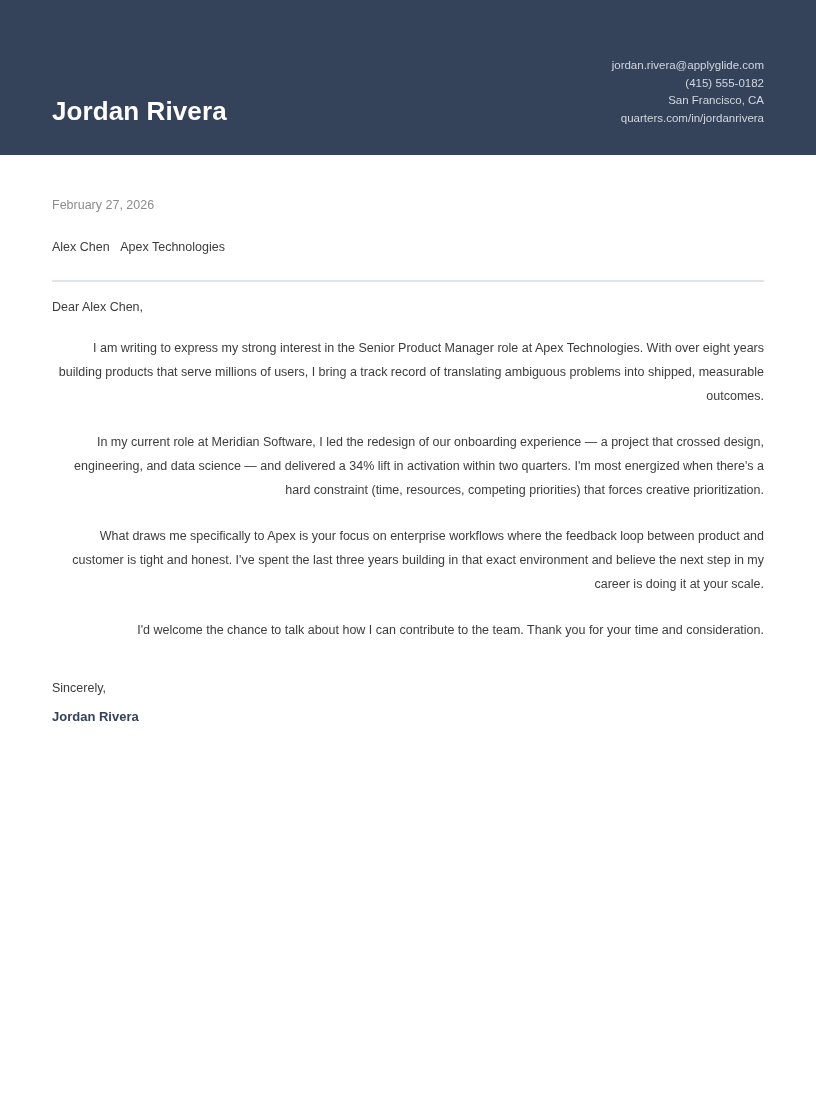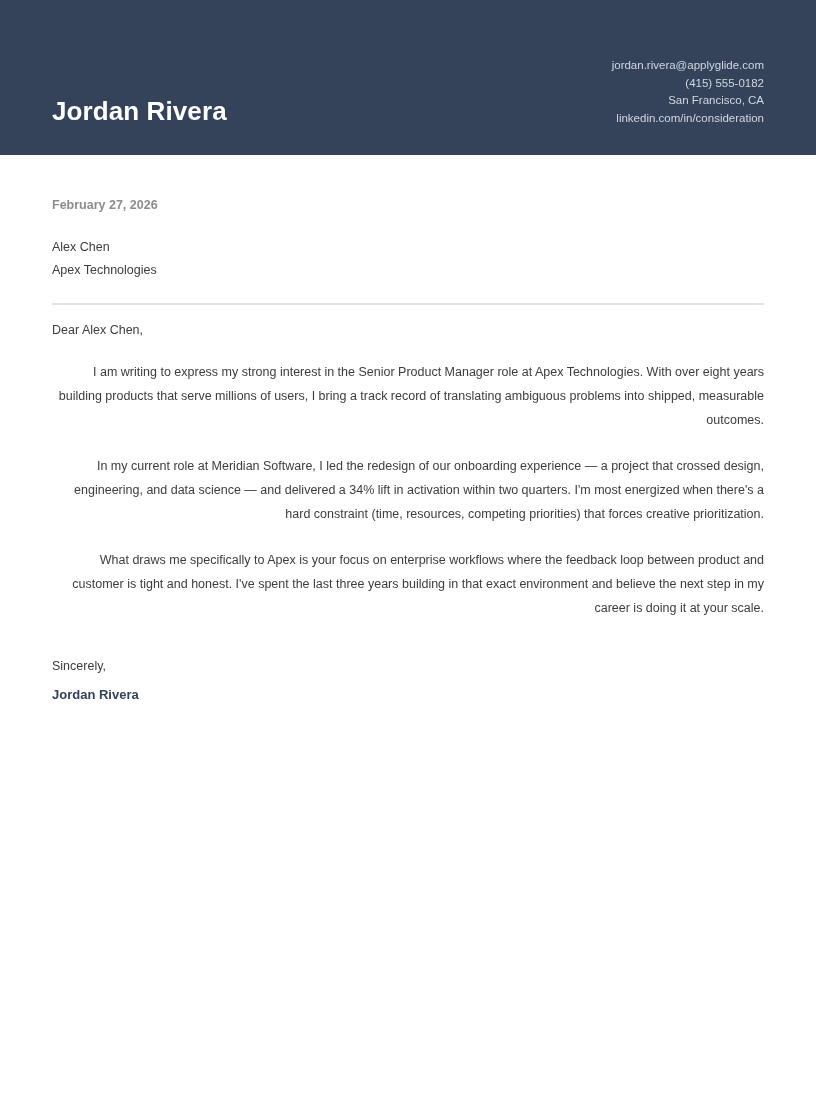--- a/index.html
+++ b/index.html
@@ -66,27 +66,25 @@
   .letter-body {
     box-sizing: border-box;
     padding: 0 52px;
   }
 
   .letter-date {
     font-size: 12.5px;
     color: #8c8c8c;
     margin-top: 44px;
     line-height: 1;
-    font-weight: bold;
   }
 
   .recipient-block {
     margin-top: 29px;
     display: flex;
-    flex-direction: column;
     gap: 10.5px;
   }
 
   .recipient-line {
     font-size: 12.5px;
     color: #3c3c3c;
     line-height: 1.05;
   }
 
   .letter-divider {
@@ -131,39 +129,40 @@
 
 <div class="page">
 
   <div class="letter-header">
     <h1 class="header-name">Jordan Rivera</h1>
 
     <div class="contact-block">
       <div class="contact-line">jordan.rivera@applyglide.com</div>
       <div class="contact-line">(415) 555-0182</div>
       <div class="contact-line">San Francisco, CA</div>
-      <div class="contact-line">linkedin.com/in/consideration</div>
+      <div class="contact-line">quarters.com/in/jordanrivera</div>
     </div>
   </div>
 
   <div class="letter-body">
 
     <div class="letter-date">February 27, 2026</div>
 
     <div class="recipient-block">
       <div class="recipient-line">Alex Chen</div>
       <div class="recipient-line">Apex Technologies</div>
     </div>
 
     <hr class="letter-divider">
 
     <div class="salutation">Dear Alex Chen,</div>
 
     <p class="letter-paragraph">I am writing to express my strong interest in the Senior Product Manager role at Apex Technologies. With over eight years building products that serve millions of users, I bring a track record of translating ambiguous problems into shipped, measurable outcomes.</p>
     <p class="letter-paragraph">In my current role at Meridian Software, I led the redesign of our onboarding experience — a project that crossed design, engineering, and data science — and delivered a 34% lift in activation within two quarters. I'm most energized when there's a hard constraint (time, resources, competing priorities) that forces creative prioritization.</p>
     <p class="letter-paragraph">What draws me specifically to Apex is your focus on enterprise workflows where the feedback loop between product and customer is tight and honest. I've spent the last three years building in that exact environment and believe the next step in my career is doing it at your scale.</p>
+    <p class="letter-paragraph">I'd welcome the chance to talk about how I can contribute to the team. Thank you for your time and consideration.</p>
 
     <div class="closing">Sincerely,</div>
 
     <div class="signature-name">Jordan Rivera</div>
 
   </div>
 </div>
 
 </body></html>

